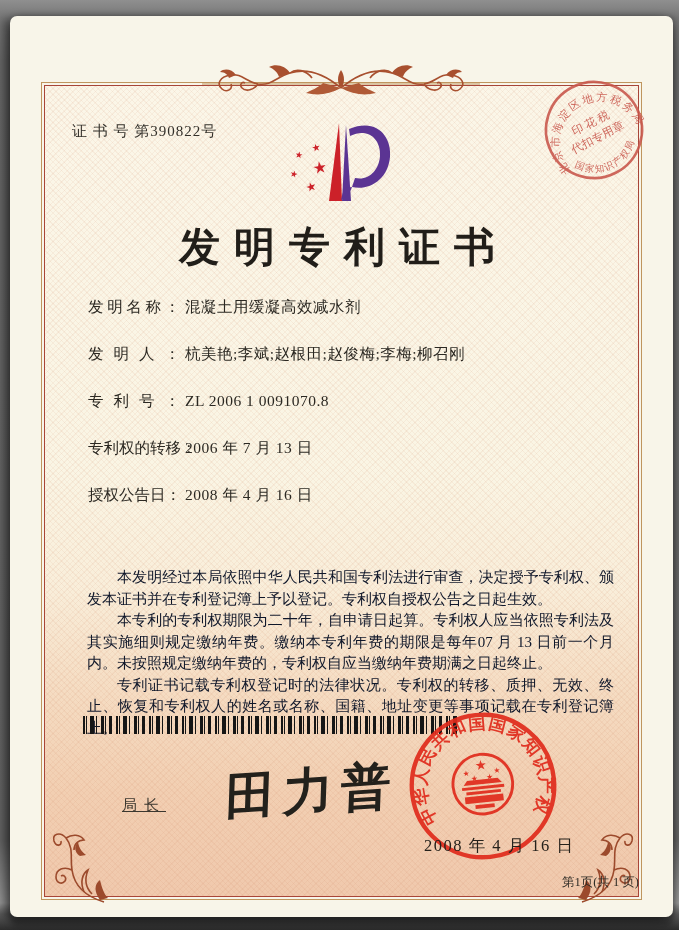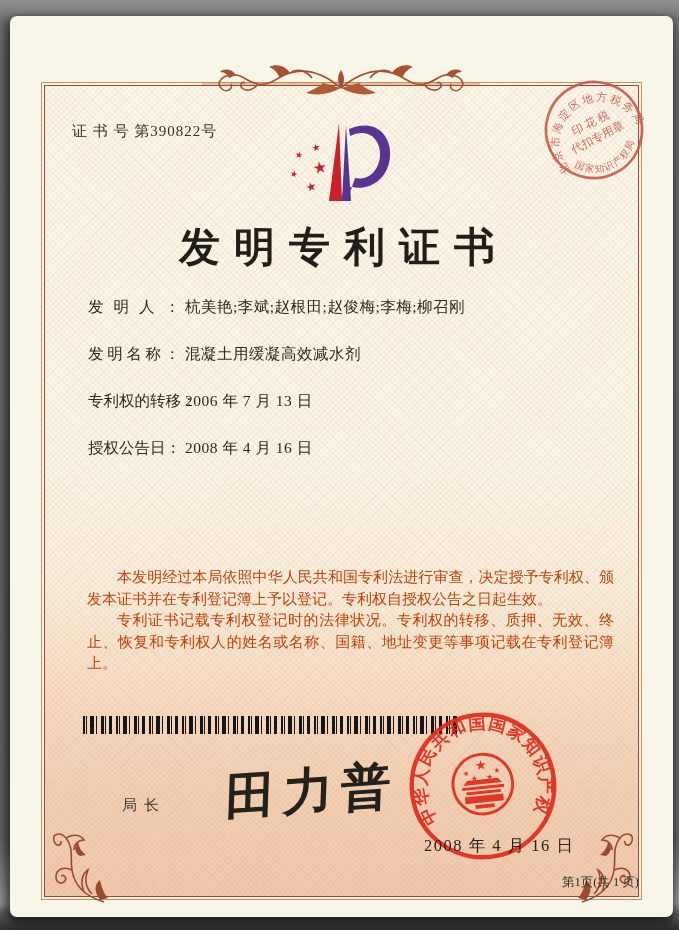--- a/index.html
+++ b/index.html
@@ -35,35 +35,35 @@
   .title{
     position:absolute;left:33px;top:204px;width:596px;text-align:center;
     font-size:41px;font-weight:bold;color:#211e19;letter-spacing:14px;padding-left:6px;box-sizing:border-box;
   }
   .fields{position:absolute;left:78px;top:282px;width:524px;font-size:15.5px;color:#2b2822;}
   .field{margin-bottom:29px;line-height:18px;white-space:nowrap;}
   .field .lab{display:inline-block;width:92px;text-align:justify;text-align-last:justify;}
   .field .val{margin-left:5px;letter-spacing:.5px;}
   .body-text{
     position:absolute;left:77px;top:551px;width:527px;
-    font-size:15px;line-height:21.5px;color:#c2410c;text-align:justify;
+    font-size:15px;line-height:21.5px;color:#0f172a;text-align:justify;
   }
   .body-text p{margin:0;text-indent:2em;}
   .barcode{
     position:absolute;left:73px;top:700px;width:376px;height:18px;z-index:2;
     background:repeating-linear-gradient(90deg,
       #161616 0 2px, transparent 2px 3px,
       #161616 3px 4px, transparent 4px 7px,
       #161616 7px 11px, transparent 11px 13px,
       #161616 13px 14px, transparent 14px 18px,
       #161616 18px 21px, transparent 21px 22px,
       #161616 22px 23px, transparent 23px 26px,
       #161616 26px 29px, transparent 29px 33px);
   }
-  .sig-role{position:absolute;left:112px;top:780px;font-size:15px;letter-spacing:7px;color:#3b372f;z-index:5;}
+  .sig-role{position:absolute;left:112px;top:780px;font-size:15px;letter-spacing:7px;color:#3b372f;z-index:5;text-decoration:underline;}
   .sig-name{
     position:absolute;left:215px;top:742px;font-size:50px;font-weight:bold;color:#23211c;
     letter-spacing:8px;transform:rotate(-4deg) skewX(-6deg);z-index:5;
   }
   .seal{left:396px;top:691px;z-index:4;opacity:.92;}
   .seal-date{position:absolute;left:414px;top:819px;font-size:16.5px;letter-spacing:1.5px;color:#25211b;z-index:6;}
   .footer{position:absolute;left:33px;top:858px;width:596px;text-align:right;font-size:12.5px;color:#2f2c26;padding-left:24px;box-sizing:border-box;}
 </style>
 </head>
 <body>
@@ -143,35 +143,39 @@
         </text>
         <text x="53" y="52" font-size="11.5" text-anchor="middle">印 花 税</text>
         <text x="53" y="68" font-size="11.5" text-anchor="middle">代扣专用章</text>
       </g>
     </svg>
 
     <div class="title">发明专利证书</div>
 
     <div class="fields">
       <div class="field">
+        <span class="lab">发明名称：</span><span class="val">混凝土用缓凝高效减水剂</span>
+      </div>
+      <div class="field">
         <span class="lab">发明人：</span><span class="val">杭美艳;李斌;赵根田;赵俊梅;李梅;柳召刚</span>
       </div>
       <div class="field">
-        <span class="lab">发明名称：</span><span class="val">混凝土用缓凝高效减水剂</span>
+        <span class="lab">专利号：</span><span class="val">ZL 2006 1 0091070.8</span>
       </div>
       <div class="field">
         <span class="lab">专利权的转移：</span><span class="val">2006 年 7 月 13 日</span>
       </div>
       <div class="field">
         <span class="lab">授权公告日：</span><span class="val">2008 年 4 月 16 日</span>
       </div>
     </div>
 
     <div class="body-text">
       <p>本发明经过本局依照中华人民共和国专利法进行审查，决定授予专利权、颁发本证书并在专利登记簿上予以登记。专利权自授权公告之日起生效。</p>
+      <p>本专利的专利权期限为二十年，自申请日起算。专利权人应当依照专利法及其实施细则规定缴纳年费。缴纳本专利年费的期限是每年07 月 13 日前一个月内。未按照规定缴纳年费的，专利权自应当缴纳年费期满之日起终止。</p>
       <p>专利证书记载专利权登记时的法律状况。专利权的转移、质押、无效、终止、恢复和专利权人的姓名或名称、国籍、地址变更等事项记载在专利登记簿上。</p>
     </div>
 
     <div class="barcode"></div>
 
     <div class="sig-role">局长</div>
     <div class="sig-name">田力普</div>
 
     <svg class="seal" width="154" height="158" viewBox="0 0 160 160">
       <g transform="rotate(-6 80 80)" fill="#e02b1c">

